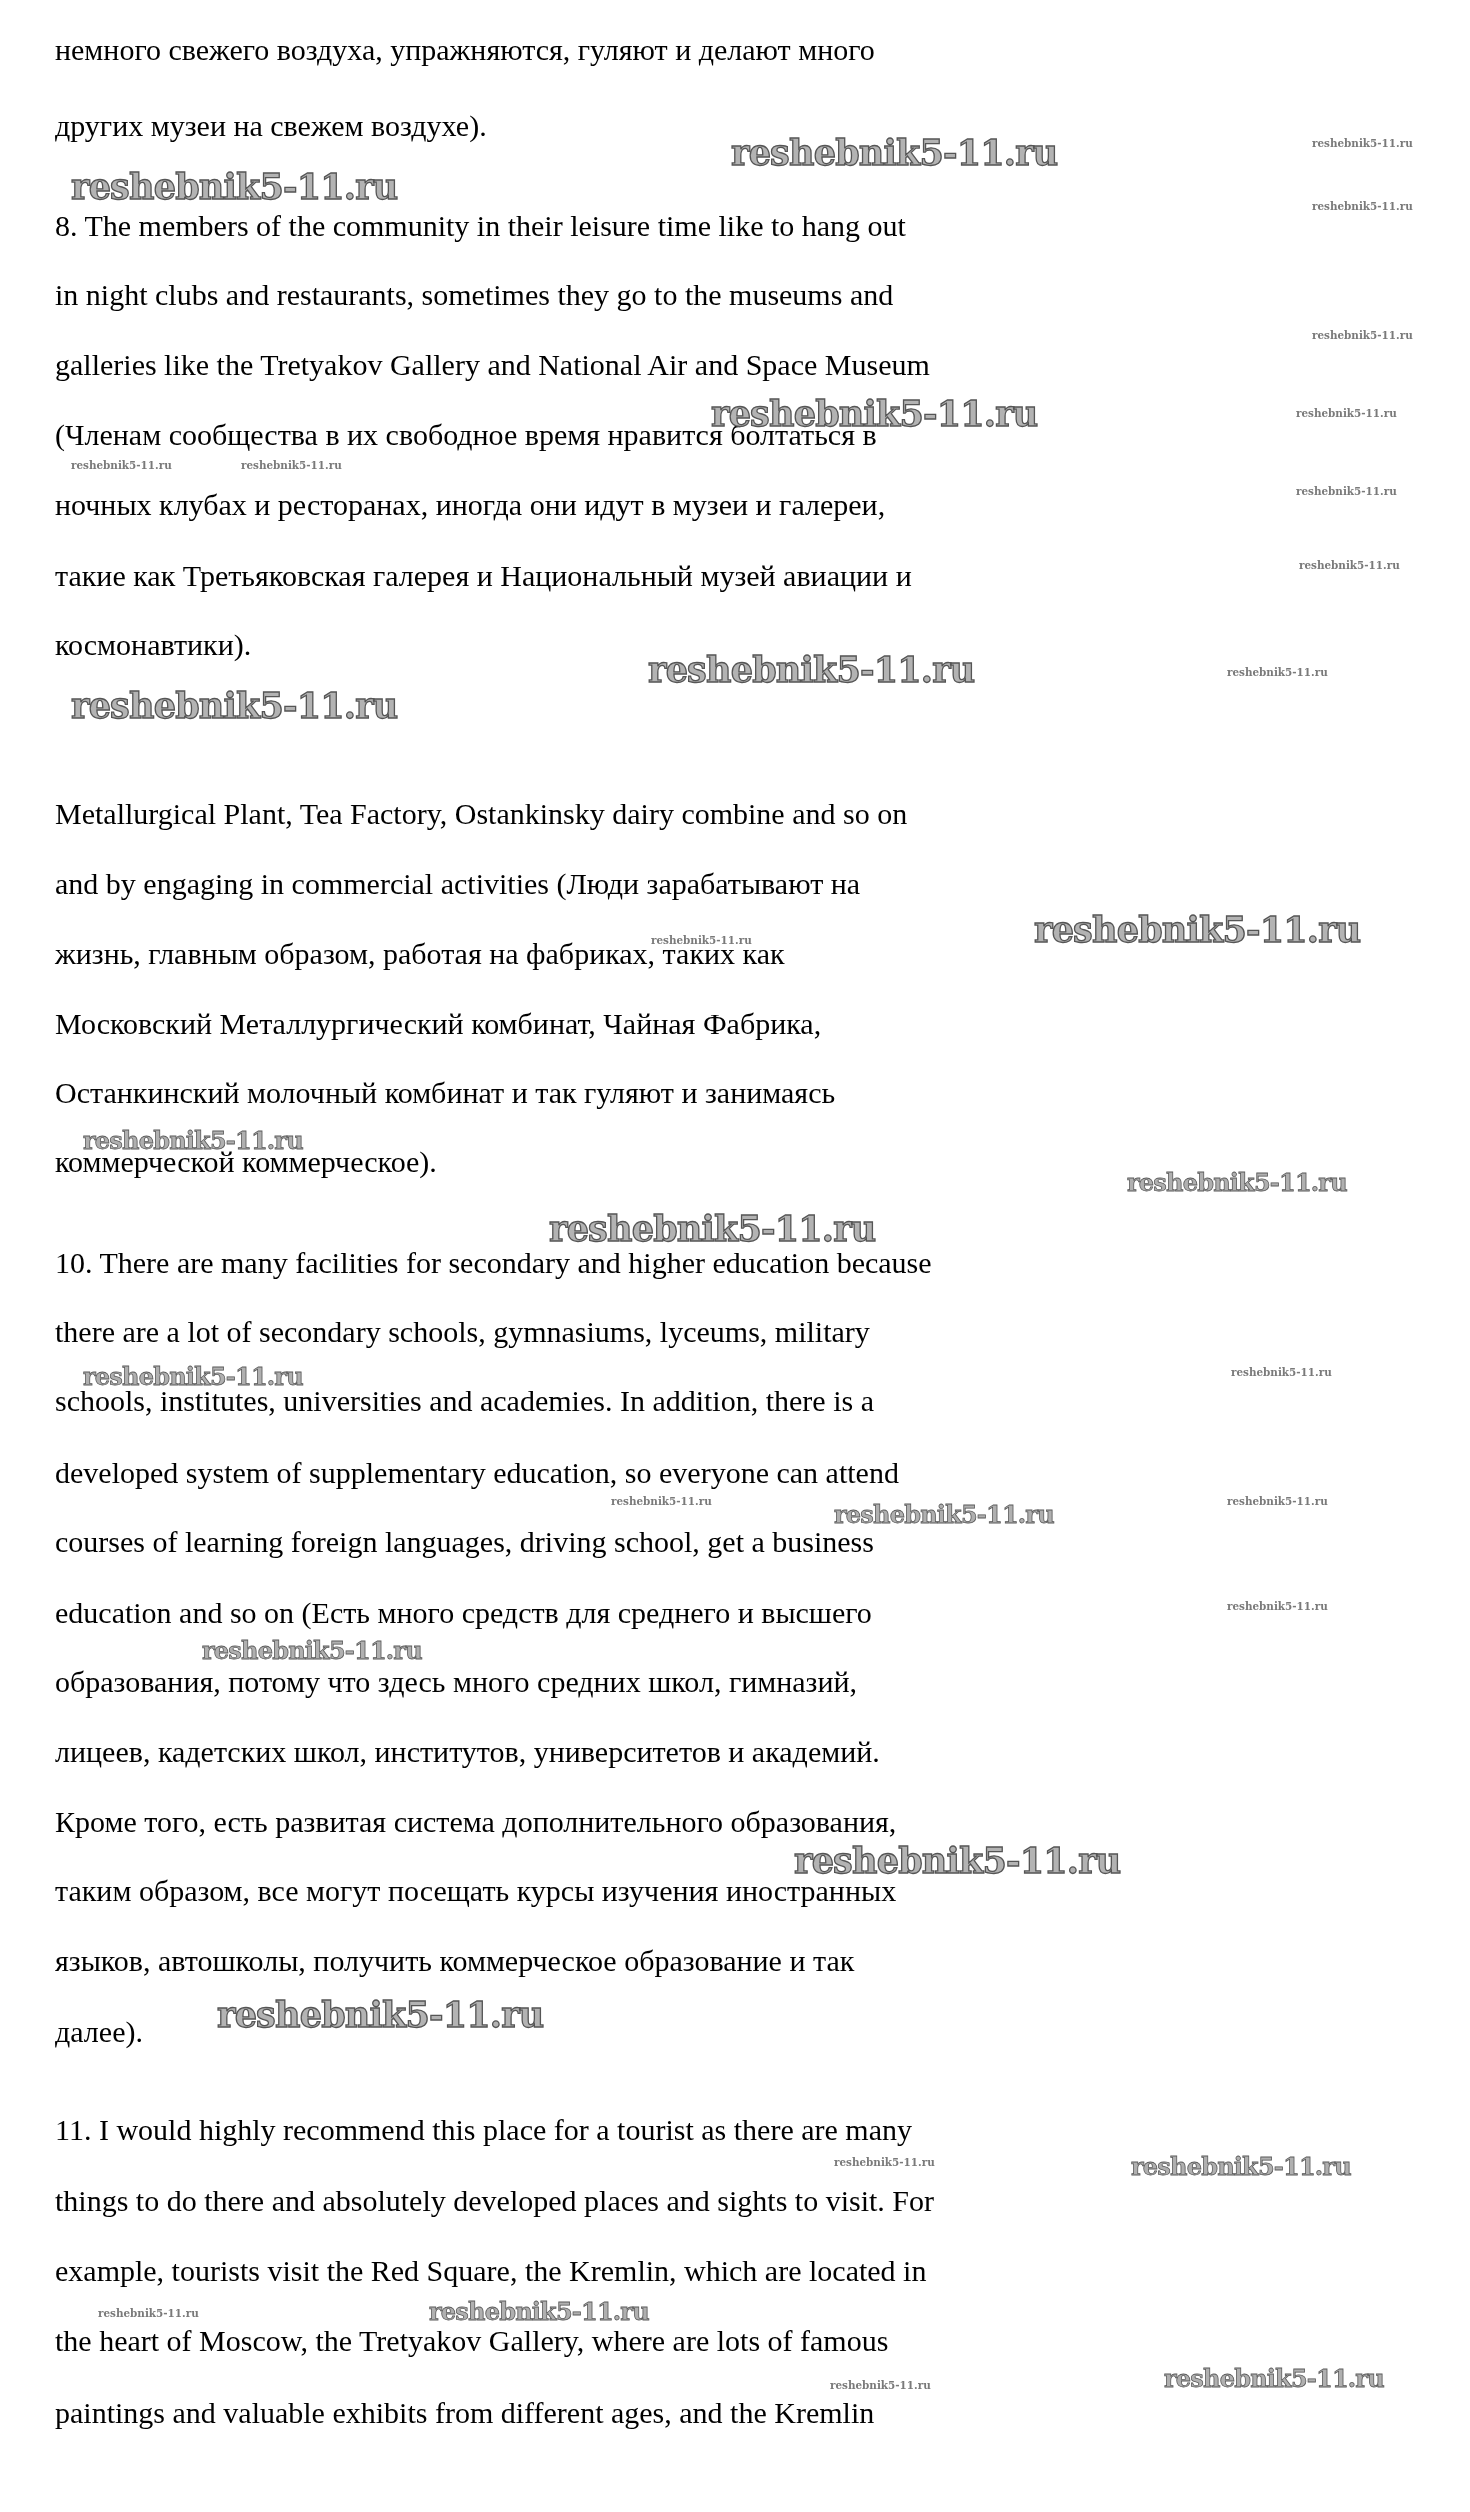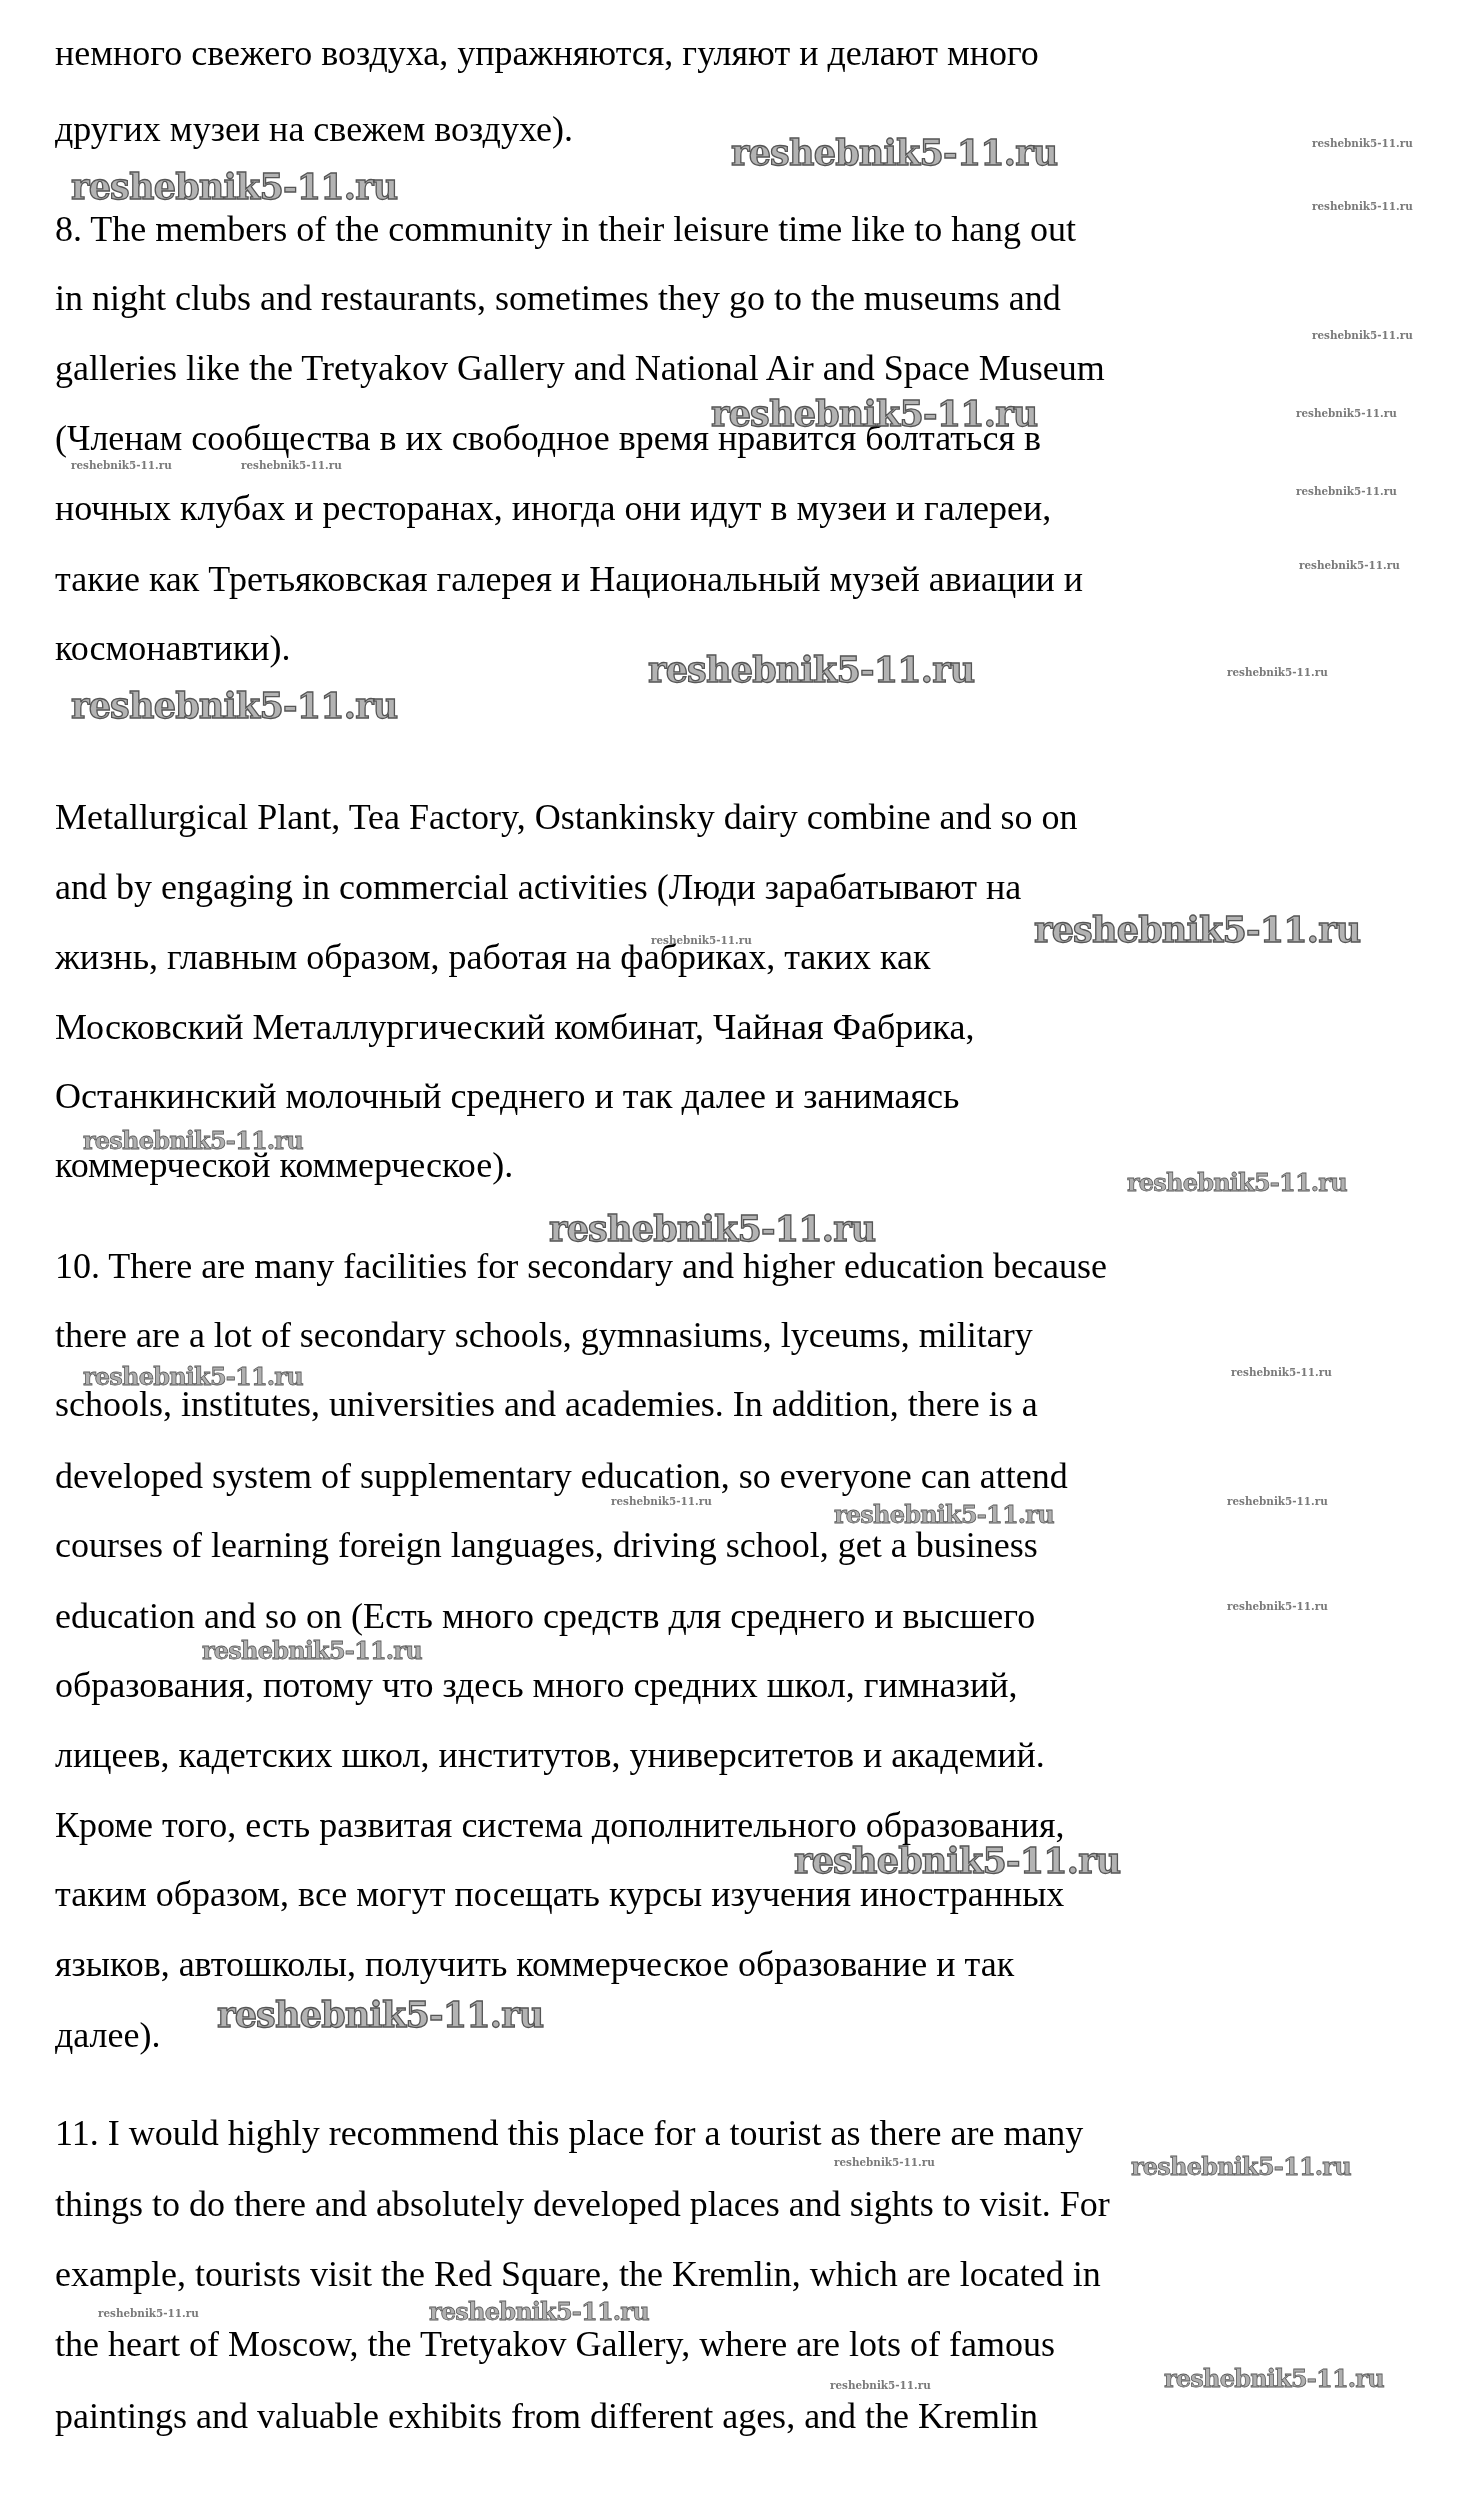--- a/index.html
+++ b/index.html
@@ -1,21 +1,21 @@
 <!DOCTYPE html>
 <html style="font-size:13px"><head>
 <meta charset="utf-8">
 <style>
   html, body { margin: 0; padding: 0; background: #ffffff; }
   body { width: 1471px; height: 2512px; position: relative; overflow: hidden; }
   .page { position: absolute; left: 0; top: 0; width: 1471px; height: 2512px; background: #fff; }
   .line {
     position: absolute; left: 55px;
     font-family: "Liberation Serif", "DejaVu Serif", serif;
-    font-size: 36px; line-height: 1; color: #000;
+    font-size: 30px; line-height: 1; color: #000;
     white-space: nowrap;
   }
   .wm {
     position: absolute;
     font-family: "DejaVu Serif", "Liberation Serif", serif;
     font-weight: bold;
     white-space: nowrap;
     line-height: 1;
     color: #a6a6a6;
   }
@@ -33,21 +33,21 @@
   <div class="line" style="top:280px">in night clubs and restaurants, sometimes they go to the museums and</div>
   <div class="line" style="top:350px">galleries like the Tretyakov Gallery and National Air and Space Museum</div>
   <div class="line" style="top:420px">(Членам сообщества в их свободное время нравится болтаться в</div>
   <div class="line" style="top:490px">ночных клубах и ресторанах, иногда они идут в музеи и галереи,</div>
   <div class="line" style="top:561px">такие как Третьяковская галерея и Национальный музей авиации и</div>
   <div class="line" style="top:630px">космонавтики).</div>
   <div class="line" style="top:799px">Metallurgical Plant, Tea Factory, Ostankinsky dairy combine and so on</div>
   <div class="line" style="top:869px">and by engaging in commercial activities (Люди зарабатывают на</div>
   <div class="line" style="top:939px">жизнь, главным образом, работая на фабриках, таких как</div>
   <div class="line" style="top:1009px">Московский Металлургический комбинат, Чайная Фабрика,</div>
-  <div class="line" style="top:1078px">Останкинский молочный среднего и так далее и занимаясь</div>
+  <div class="line" style="top:1078px">Останкинский молочный комбинат и так гуляют и занимаясь</div>
   <div class="line" style="top:1147px">коммерческой коммерческое).</div>
   <div class="line" style="top:1248px">10. There are many facilities for secondary and higher education because</div>
   <div class="line" style="top:1317px">there are a lot of secondary schools, gymnasiums, lyceums, military</div>
   <div class="line" style="top:1386px">schools, institutes, universities and academies. In addition, there is a</div>
   <div class="line" style="top:1458px">developed system of supplementary education, so everyone can attend</div>
   <div class="line" style="top:1527px">courses of learning foreign languages, driving school, get a business</div>
   <div class="line" style="top:1598px">education and so on (Есть много средств для среднего и высшего</div>
   <div class="line" style="top:1667px">образования, потому что здесь много средних школ, гимназий,</div>
   <div class="line" style="top:1737px">лицеев, кадетских школ, институтов, университетов и академий.</div>
   <div class="line" style="top:1807px">Кроме того, есть развитая система дополнительного образования,</div>

